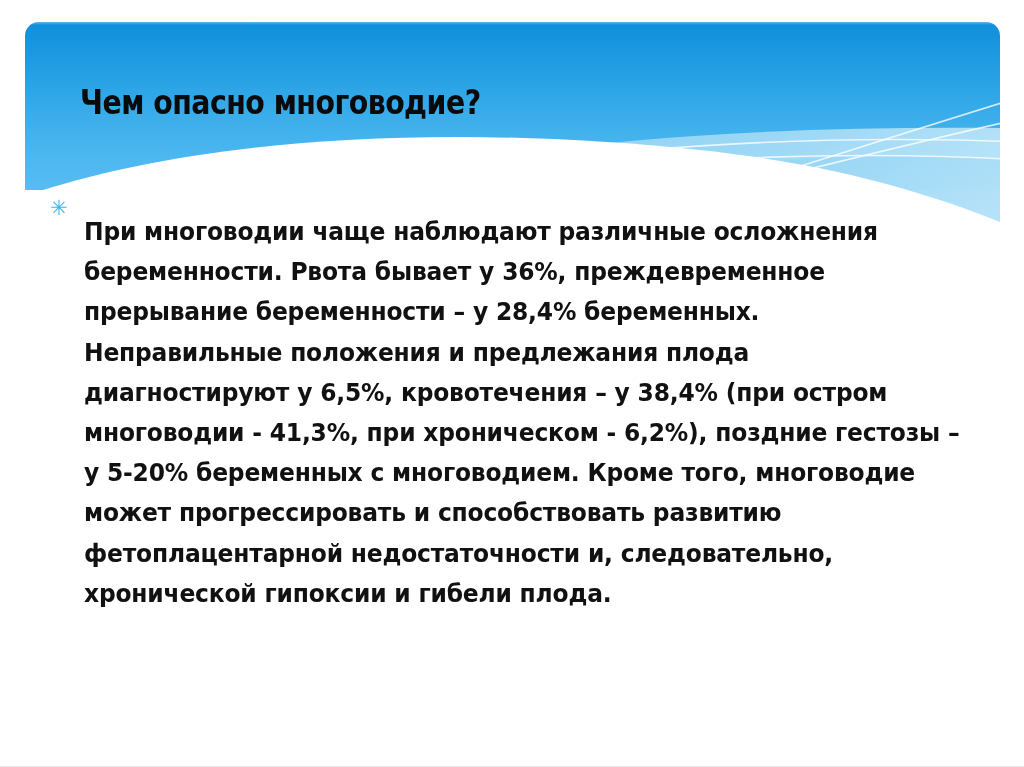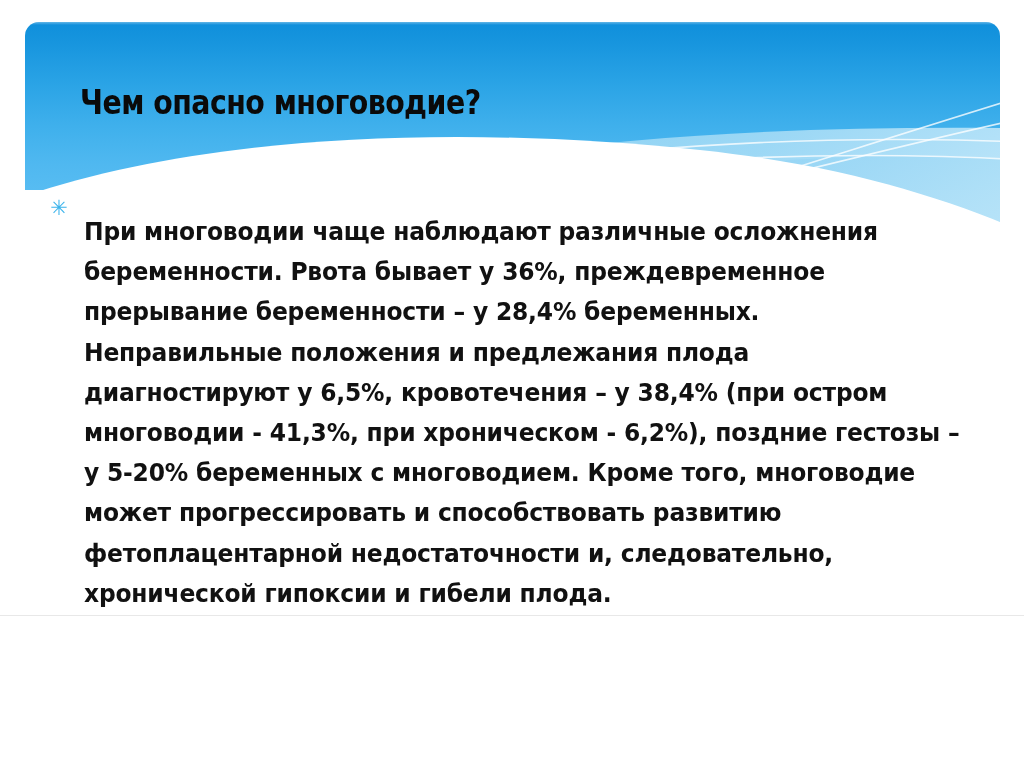--- a/index.html
+++ b/index.html
@@ -11,21 +11,21 @@
   body {
     width: 1024px;
     height: 767px;
     overflow: hidden;
     font-family: "DejaVu Sans", "Liberation Sans", sans-serif;
   }
 
   #slide {
     position: relative;
     width: 1024px;
-    height: 616px;
+    height: 767px;
     background: #ffffff;
     overflow: hidden;
     box-sizing: border-box;
     border-bottom: 1px solid #e8e8e8;
   }
 
   
   #header-banner {
     position: absolute;
     left: 25px;

